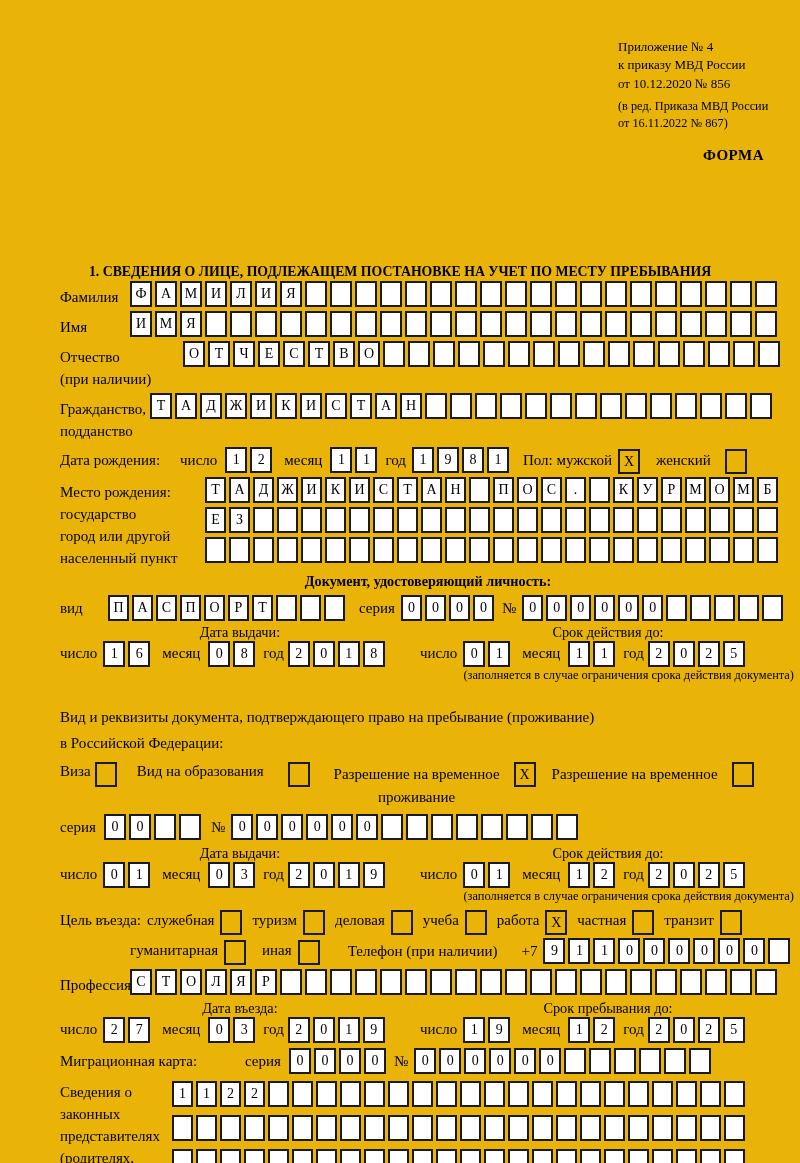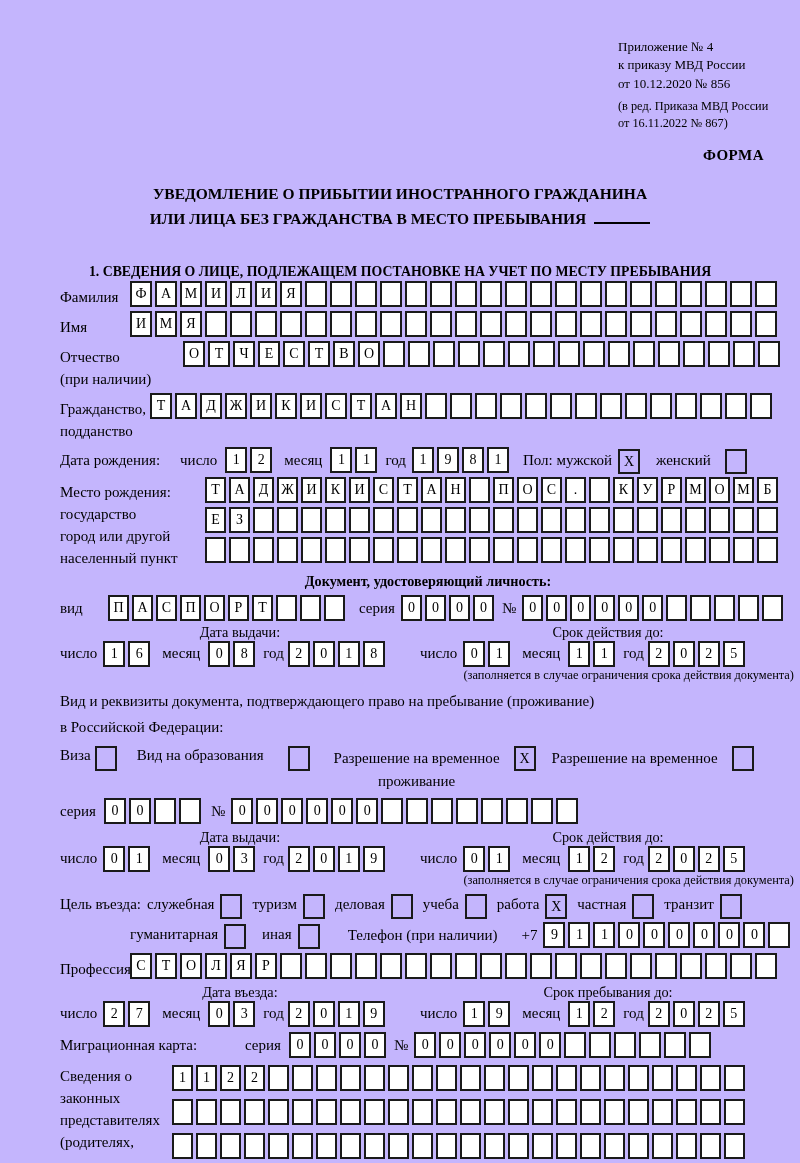--- a/index.html
+++ b/index.html
@@ -1,16 +1,16 @@
 <!DOCTYPE html>
 <html><head>
 <meta charset="utf-8">
 <style>
   html,body{margin:0;padding:0;background:#fff}
-  .page{position:relative;width:800px;height:1163px;background:#c4b5fd;color:#000;
+  .page{position:relative;width:800px;height:1163px;background:#eab308;color:#000;
         font-family:"Liberation Serif","DejaVu Serif",serif;overflow:hidden}
   .appendix{position:absolute;left:618px;top:38px;font-size:13px;line-height:1.42}
   .appendix .amend{margin-top:5px;font-size:12.3px;line-height:1.35}
   .forma{position:absolute;top:147px;right:36px;font-weight:bold;font-size:15px;letter-spacing:.5px}
   .title{position:absolute;top:182px;left:0;width:100%;text-align:center;font-weight:bold;font-size:15.5px;line-height:1.6}
   .blank{display:inline-block;width:56px;height:14px;border-bottom:2px solid #000;margin-left:8px}
   .sec1{position:absolute;top:264px;left:0;width:100%;text-align:center;font-weight:bold;font-size:13.8px}
   .form{position:absolute;top:281px;left:60px;width:736px;font-size:15px}
   .row{display:flex;align-items:flex-start;margin-bottom:3px}
   .lbl{flex:0 0 auto;padding-top:5px;line-height:1.47;white-space:nowrap}
@@ -25,21 +25,21 @@
   .stack .boxes{margin-bottom:4px}
   .dochead{text-align:center;font-weight:bold;font-size:14.2px;margin:4px 0 5px 0}
   .dhead{display:flex;font-size:14.3px;margin-top:2px}
   .dh-left{width:360px;text-align:center}
   .dh-right{flex:1;text-align:center}
   .drow{display:flex;align-items:flex-start}
   .dgroup{display:flex;align-items:flex-start}
   .dgroup .ilbl{padding-top:4px}
   .dg-left{width:360px}
   .dnote{text-align:right;font-size:12.4px;margin-top:1px;padding-right:2px}
-  .intro{font-size:15px;line-height:1.7;margin-top:6px}
+  .intro{font-size:15px;line-height:1.7;margin-top:22px}
   .permits{display:flex;align-items:flex-start;margin-top:4px;margin-bottom:6px}
   .plabel{text-align:center;line-height:1.5;font-size:15px;padding-top:3px}
   .gap4{margin-left:4px}.gap6{margin-left:6px}.gap8{margin-left:8px}.gap10{margin-left:10px}
   .gap12{margin-left:12px}.gap14{margin-left:14px}.gap16{margin-left:16px}.gap20{margin-left:20px}
   .gap24{margin-left:24px}.gap28{margin-left:28px}
   .purpose-opt{display:flex;align-items:flex-start}
   .purpose-opt .ilbl{padding-top:4px;margin-right:6px}
 </style>
 </head>
 <body>
@@ -51,24 +51,20 @@
     <div>к приказу МВД России</div>
     <div>от 10.12.2020 № 856</div>
     <div class="amend">
       <div>(в ред. Приказа МВД России</div>
       <div>от 16.11.2022 № 867)</div>
     </div>
   </div>
 
   <div class="forma">ФОРМА</div>
 
-  <div class="title">
-    <div>УВЕДОМЛЕНИЕ О ПРИБЫТИИ ИНОСТРАННОГО ГРАЖДАНИНА</div>
-    <div><span>ИЛИ ЛИЦА БЕЗ ГРАЖДАНСТВА В МЕСТО ПРЕБЫВАНИЯ</span><span class="blank"></span></div>
-  </div>
 
   <div class="sec1">1. СВЕДЕНИЯ О ЛИЦЕ, ПОДЛЕЖАЩЕМ ПОСТАНОВКЕ НА УЧЕТ ПО МЕСТУ ПРЕБЫВАНИЯ</div>
 
   <div class="form">
 
     <div class="row">
       <div class="lbl" style="width:70px">Фамилия</div>
       <div class="boxes">
           <span class="cell">Ф</span>
           <span class="cell">А</span>

